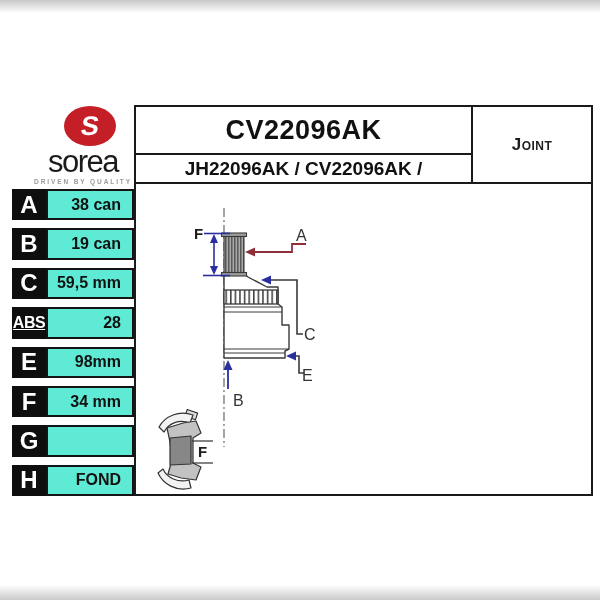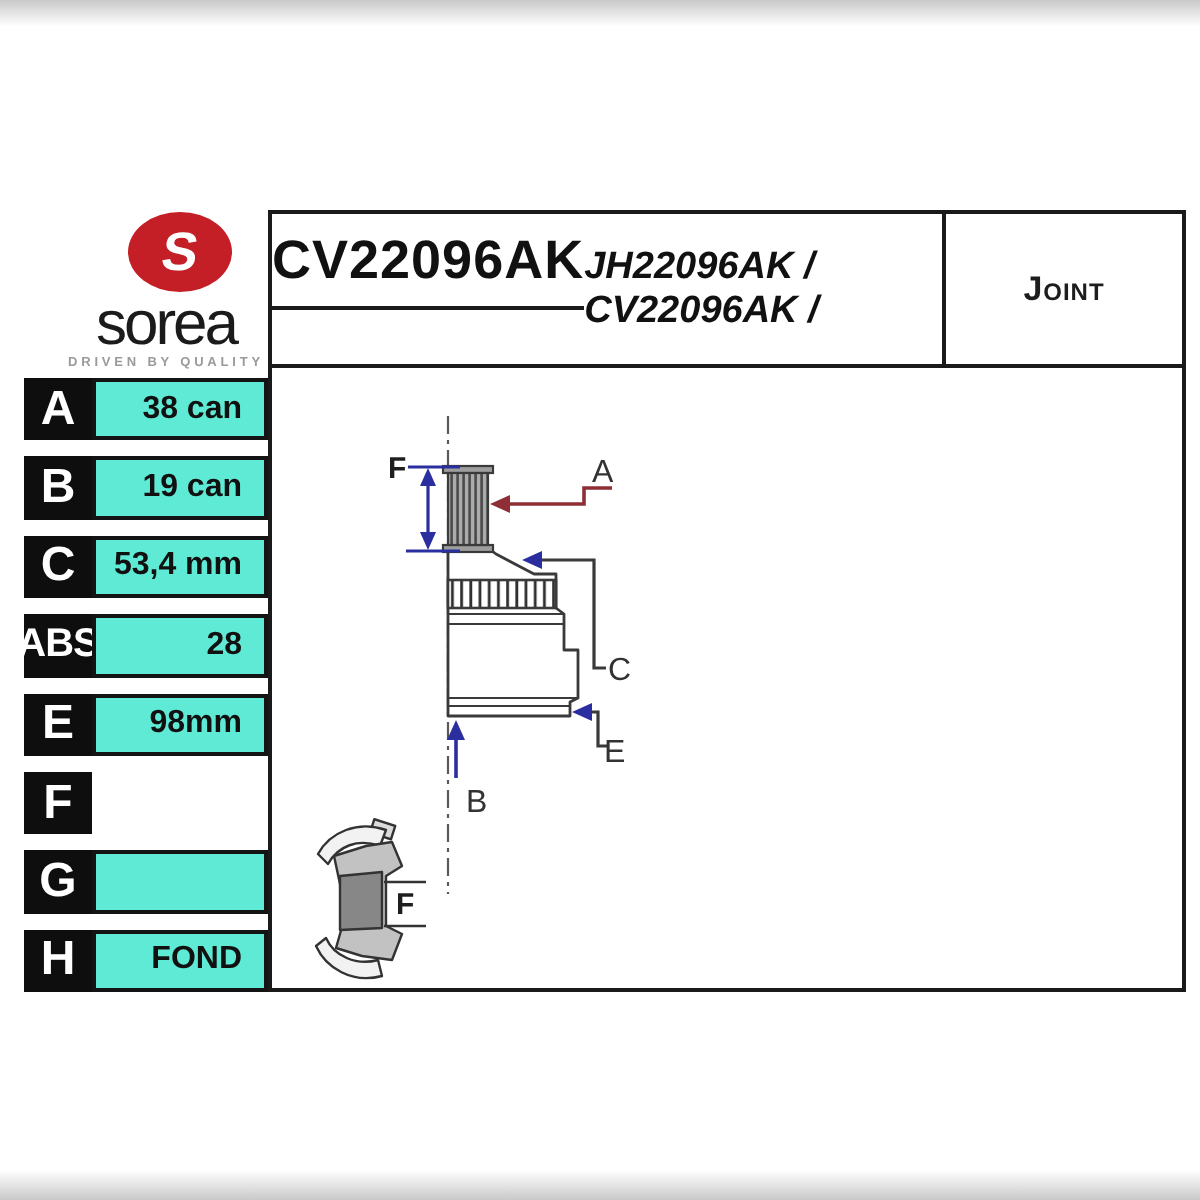--- a/index.html
+++ b/index.html
@@ -12,36 +12,36 @@
   
   .logo { position:absolute; left:30px; top:106px; width:106px; height:84px; text-align:center; }
   .logo-mark { width:52px; height:40px; background:#c41e26; border-radius:50%;
     margin:0 auto 1px auto; margin-left:34px; display:flex; align-items:center; justify-content:center; }
   .logo-mark span { color:#fff; font-weight:bold; font-size:27px; transform:skewX(-8deg); line-height:1; }
   .logo-brand { font-size:31px; font-weight:normal; letter-spacing:-1.5px; color:#1b1b1b; line-height:0.95; }
   .logo-tag { font-size:6.5px; letter-spacing:1.9px; color:#9a9a9a; font-weight:bold; margin-top:2px; }
   
   .frame { position:absolute; left:134px; top:105px; width:459px; height:391px; border:2px solid #1a1a1a; background:#fff; }
   .hdr { display:flex; height:77px; border-bottom:2px solid #1a1a1a; }
-  .hdr-left { width:337px; border-right:2px solid #1a1a1a; display:flex; }
+  .hdr-left { width:337px; border-right:2px solid #1a1a1a; display:flex; flex-direction:column; }
   .hdr-title { height:48px; border-bottom:2px solid #1a1a1a; display:flex; align-items:center; justify-content:center;
     font-size:27px; font-weight:bold; color:#111; letter-spacing:0.5px; }
   .hdr-sub { flex:1; display:flex; align-items:center; justify-content:center;
-    font-size:19px; font-weight:bold; color:#111;font-style:italic; }
+    font-size:19px; font-weight:bold; color:#111; }
   .hdr-right { flex:1; display:flex; flex-direction:column; align-items:center; justify-content:center;
     font-weight:bold; color:#1d1d1d; line-height:1.15; }
   .joint-line1 { font-variant:small-caps; font-size:17px; letter-spacing:0.5px; }
   .joint-line2 { font-variant:small-caps; font-size:15.5px; letter-spacing:0.2px; }
   
   .spec { position:absolute; left:12px; top:189px; width:122px; height:307px;
     display:flex; flex-direction:column; gap:8px; }
   .spec-row { flex:1; display:flex; }
   .spec-key { width:34px; background:#0e0e0e; color:#fff; font-weight:bold; font-size:24px;
     display:flex; align-items:center; justify-content:center; }
-  .spec-key.small { font-size:20px; letter-spacing:-0.5px; }
+  .spec-key.small { font-size:16px; letter-spacing:-0.5px;text-decoration:underline; }
   .spec-val { flex:1; background:#5eead4; border:2px solid #141414; color:#111;
     font-weight:bold; font-size:16px; display:flex; align-items:center; justify-content:flex-end;
     padding-right:11px; white-space:nowrap; }
   
   svg.diagram { position:absolute; left:0; top:0; width:600px; height:600px; }
   svg text { font-family:"Liberation Sans", sans-serif; }
   .dim-letter { font-size:16px; fill:#333; }
   .dim-letter-bold { font-size:15px; font-weight:bold; fill:#1e1e1e; }
 </style>
 </head>
@@ -72,32 +72,33 @@
   <div class="spec-row">
     <div class="spec-key">A</div>
     <div class="spec-val">38 can</div>
   </div>
   <div class="spec-row">
     <div class="spec-key">B</div>
     <div class="spec-val">19 can</div>
   </div>
   <div class="spec-row">
     <div class="spec-key">C</div>
-    <div class="spec-val">53,4 mm</div>
+    <div class="spec-val">59,5 mm</div>
   </div>
   <div class="spec-row">
     <div class="spec-key small">ABS</div>
     <div class="spec-val">28</div>
   </div>
   <div class="spec-row">
     <div class="spec-key">E</div>
     <div class="spec-val">98mm</div>
   </div>
   <div class="spec-row">
     <div class="spec-key">F</div>
+    <div class="spec-val">34 mm</div>
   </div>
   <div class="spec-row">
     <div class="spec-key">G</div>
     <div class="spec-val"></div>
   </div>
   <div class="spec-row">
     <div class="spec-key">H</div>
     <div class="spec-val">FOND</div>
   </div>
 </div>

